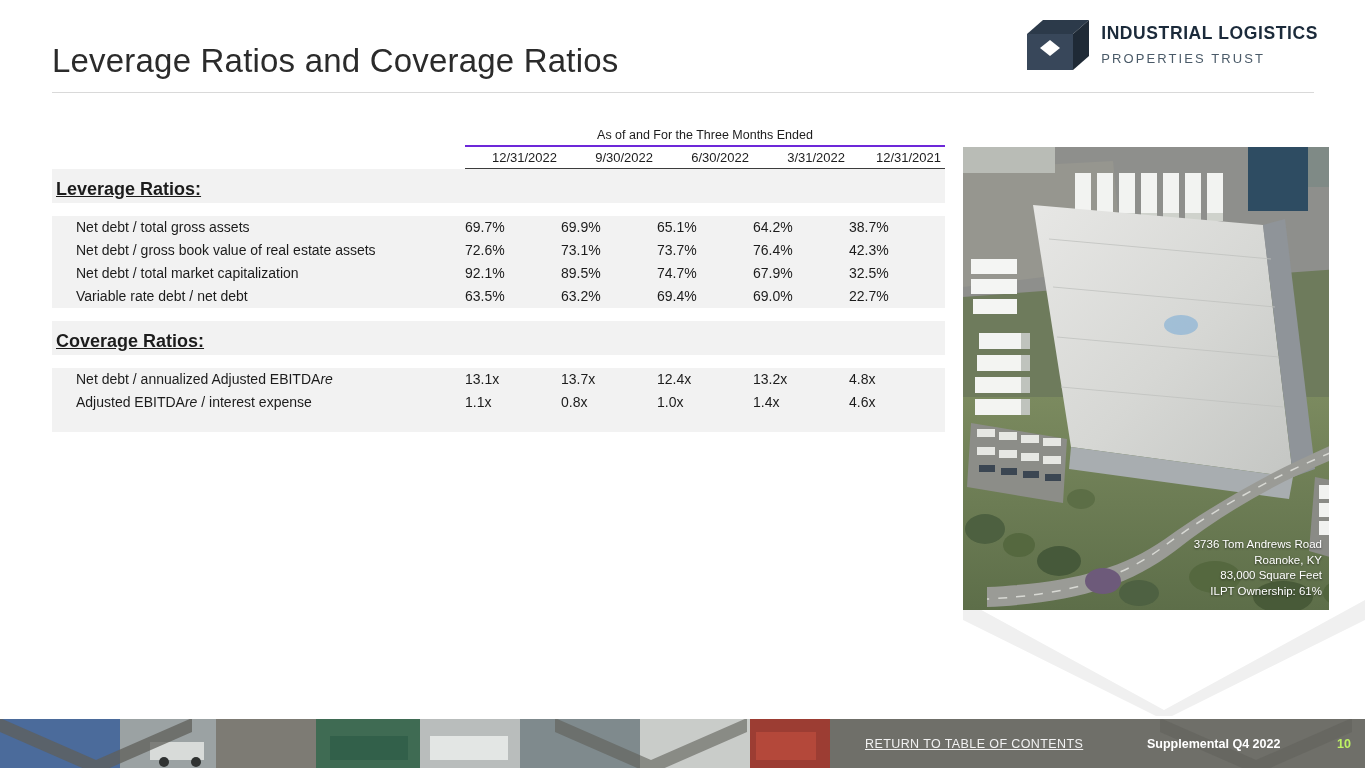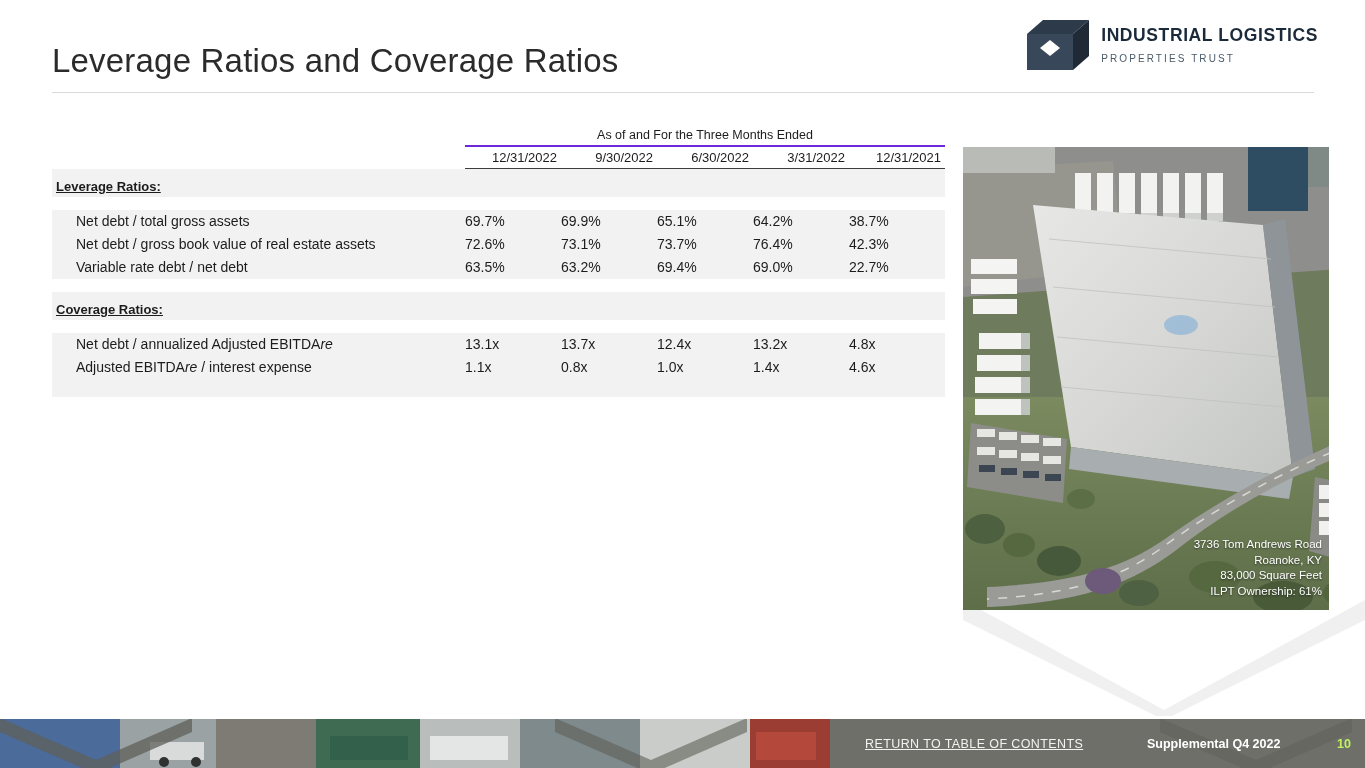--- a/index.html
+++ b/index.html
@@ -46,21 +46,21 @@
   }
   .logo-text { line-height: 1.05; }
   .logo-line1 {
     font-size: 17.5px;
     font-weight: 700;
     letter-spacing: 0.6px;
     color: #1b2a3a;
     white-space: nowrap;
   }
   .logo-line2 {
-    font-size: 10px;
+    font-size: 13px;
     font-weight: 400;
     letter-spacing: 2.1px;
     color: #4a5a68;
     white-space: nowrap;
     margin-top: 10px;
   }
 
   
   .table-wrap {
     position: absolute;
@@ -91,21 +91,21 @@
     text-align: right;
     font-size: 13px;
     padding-top: 3px;
     padding-bottom: 3px;
     padding-right: 4px;
     border-bottom: 1px solid #3c3c3c;
   }
   tr.hdr-row td.col-label { border-bottom: none; }
 
   tr.section td {
-    font-size: 13px;
+    font-size: 18px;
     font-weight: 400;
     padding-top: 10px;
     padding-bottom: 3px;
     margin-left: 43px;
   }
   tr.section .sect-label {
     font-weight: 700;
     text-decoration: underline;
     padding-left: 4px;
   }
@@ -263,20 +263,28 @@
         </tr>
         <tr class="data shaded">
           <td class="col-label">Net debt / gross book value of real estate assets</td>
           <td class="num">72.6%</td>
           <td class="num">73.1%</td>
           <td class="num">73.7%</td>
           <td class="num">76.4%</td>
           <td class="num">42.3%</td>
         </tr>
         <tr class="data shaded">
+          <td class="col-label">Net debt / total market capitalization</td>
+          <td class="num">92.1%</td>
+          <td class="num">89.5%</td>
+          <td class="num">74.7%</td>
+          <td class="num">67.9%</td>
+          <td class="num">32.5%</td>
+        </tr>
+        <tr class="data shaded">
           <td class="col-label">Variable rate debt / net debt</td>
           <td class="num">63.5%</td>
           <td class="num">63.2%</td>
           <td class="num">69.4%</td>
           <td class="num">69.0%</td>
           <td class="num">22.7%</td>
         </tr>
 
         <tr class="spacer">
           <td colspan="6"></td>

